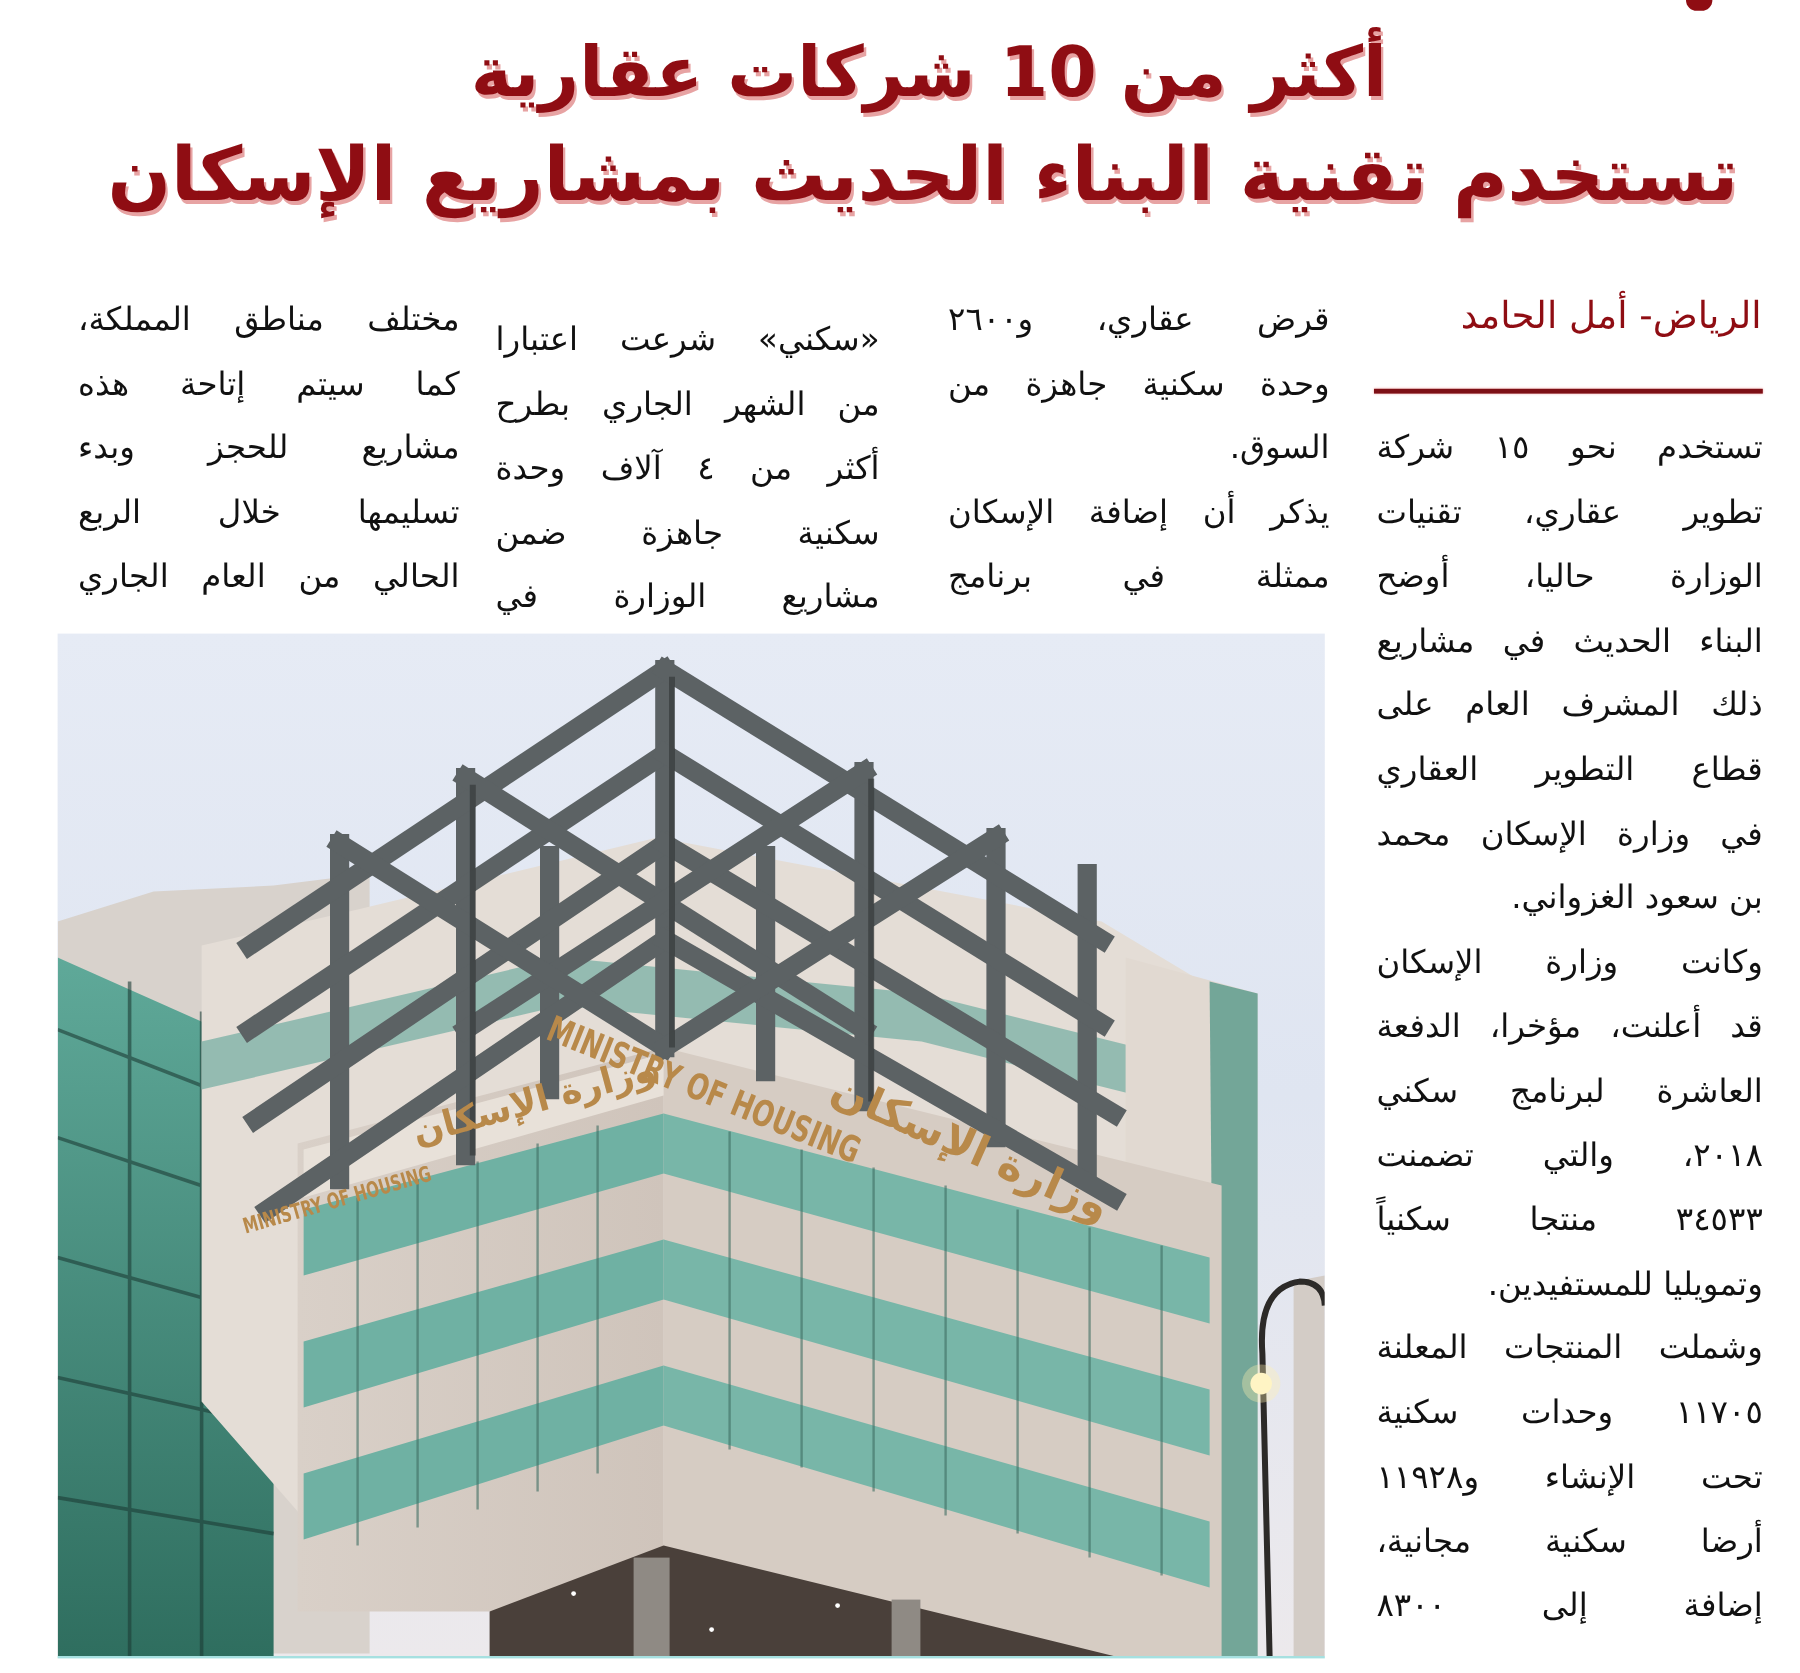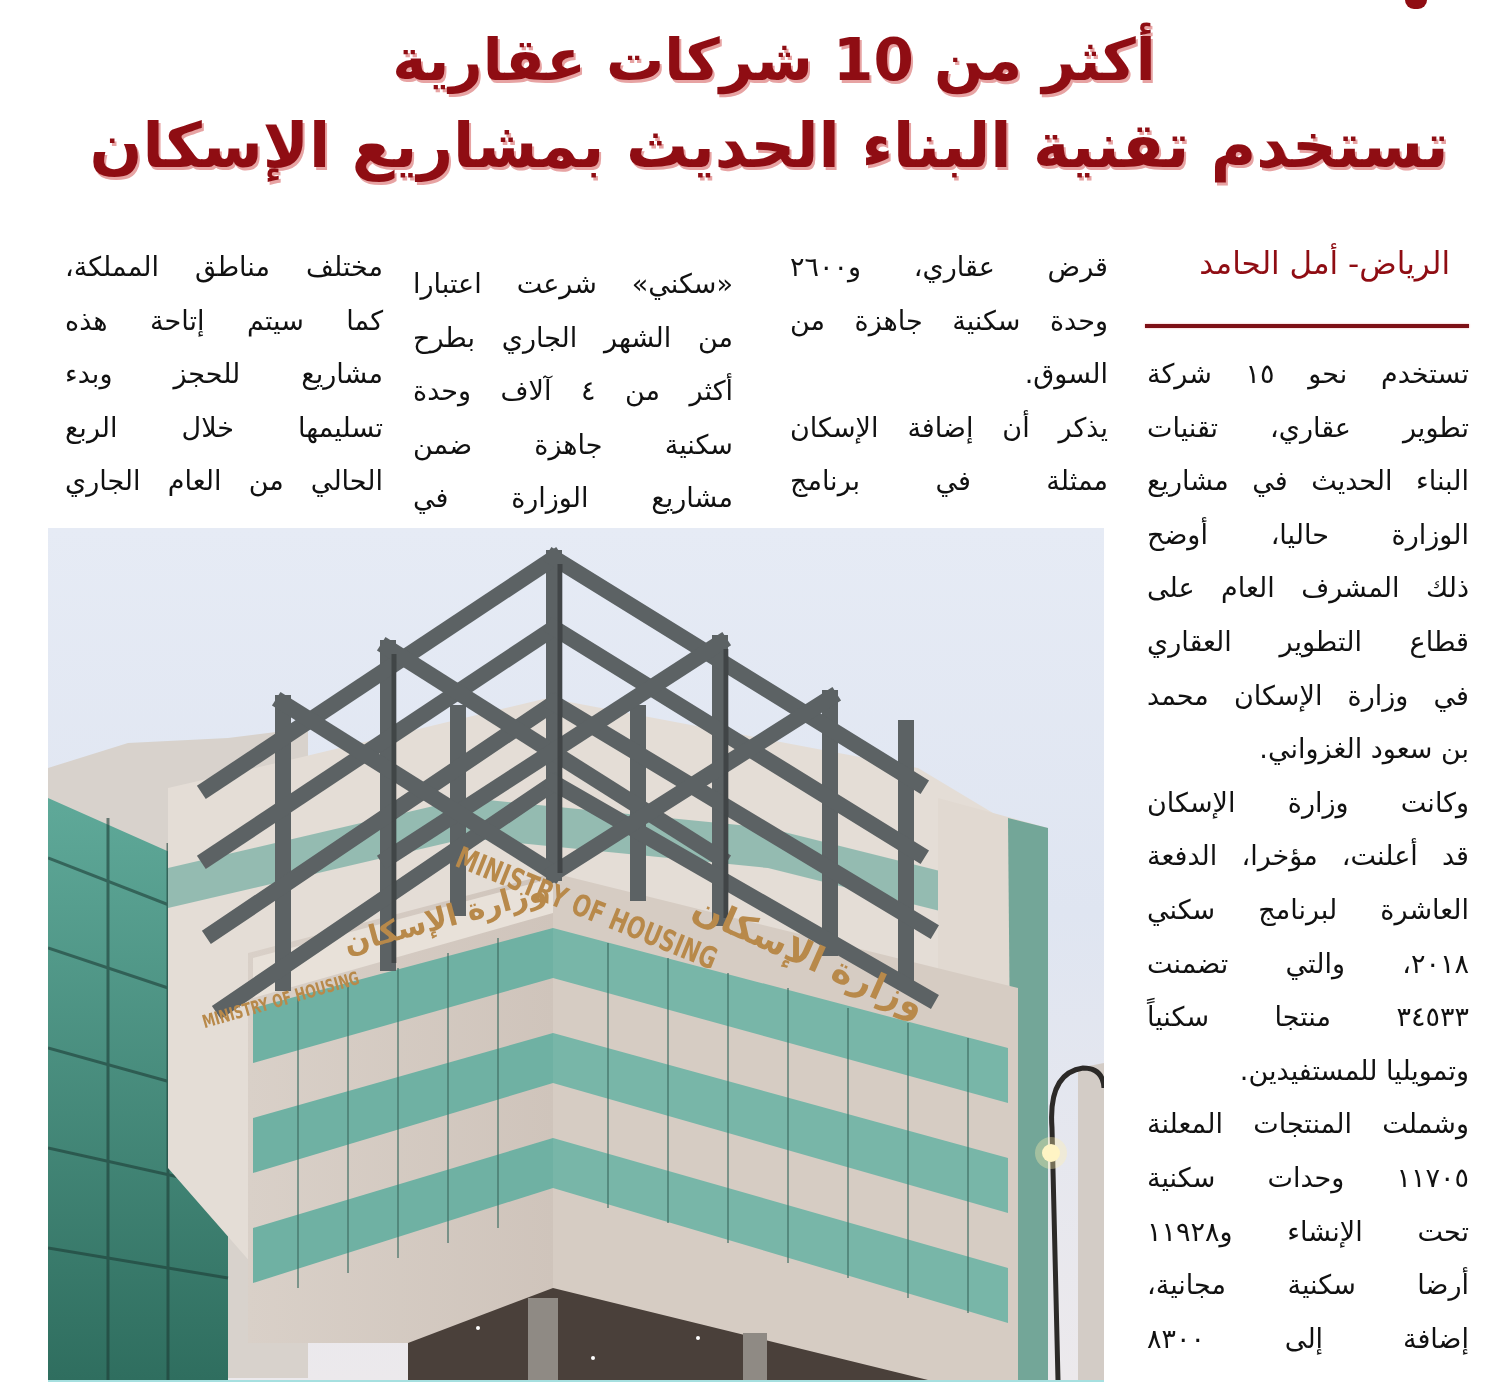--- a/index.html
+++ b/index.html
@@ -8,21 +8,21 @@
 
   .corner-frag { position: absolute; left: 1405px; top: 0; width: 22px; height: 9px;
                  background: #8f0d13; border-radius: 0 0 12px 12px; }
 
   .headline { position: absolute; left: 60px; top: 14px; width: 1420px; direction: rtl;
               text-align: center; color: #8f0d13; font-family: "DejaVu Sans", sans-serif;
               font-weight: bold; text-shadow: 2px 3px 0 #e7a3a3; }
   .headline .line1 { font-size: 58px; line-height: 84px; display: block; }
   .headline .line2 { font-size: 62px; line-height: 88px; display: block; margin-right: 10px; }
 
-  .byline { position: absolute; right: 50px; top: 240px; direction: rtl; color: #8f0d13;
+  .byline { position: absolute; right: 32px; top: 240px; direction: rtl; color: #8f0d13;
             font-size: 31px; line-height: 46px; font-family: "DejaVu Sans", sans-serif; }
   .rule { position: absolute; left: 1145px; top: 324px; width: 324px; height: 4px;
           background: #7d1016; box-shadow: 0 0 2px #e99; }
 
   .col { position: absolute; direction: rtl; text-align: justify; text-align-last: justify;
          font-size: 27px; line-height: 53.6px; color: #111; font-family: "DejaVu Sans", sans-serif; }
   .col .ln { display: block; white-space: nowrap; text-align: justify; text-align-last: justify; }
   .col-1 { left: 1147px; top: 347px; width: 322px; }
   .col-2 { left: 790px;  top: 240px; width: 318px; }
   .col-3 { left: 413px;  top: 257px; width: 320px; }
@@ -43,22 +43,22 @@
   <span class="line1">أكثر من 10 شركات عقارية</span>
   <span class="line2">تستخدم تقنية البناء الحديث بمشاريع الإسكان</span>
 </h1>
 
 <div class="byline">الرياض- أمل الحامد</div>
 <div class="rule"></div>
 
 <div class="col col-1">
   <span class="ln">تستخدم نحو ١٥ شركة</span>
   <span class="ln">تطوير عقاري، تقنيات</span>
+  <span class="ln">الوزارة حاليا، أوضح</span>
   <span class="ln">البناء الحديث في مشاريع</span>
-  <span class="ln">الوزارة حاليا، أوضح</span>
   <span class="ln">ذلك المشرف العام على</span>
   <span class="ln">قطاع التطوير العقاري</span>
   <span class="ln">في وزارة الإسكان محمد</span>
   <span class="ln" style="text-align-last:right;">بن سعود الغزواني.</span>
   <span class="ln">وكانت وزارة الإسكان</span>
   <span class="ln">قد أعلنت، مؤخرا، الدفعة</span>
   <span class="ln">العاشرة لبرنامج سكني</span>
   <span class="ln">٢٠١٨، والتي تضمنت</span>
   <span class="ln">٣٤٥٣٣ منتجا سكنياً</span>
   <span class="ln" style="text-align-last:right;">وتمويليا للمستفيدين.</span>

